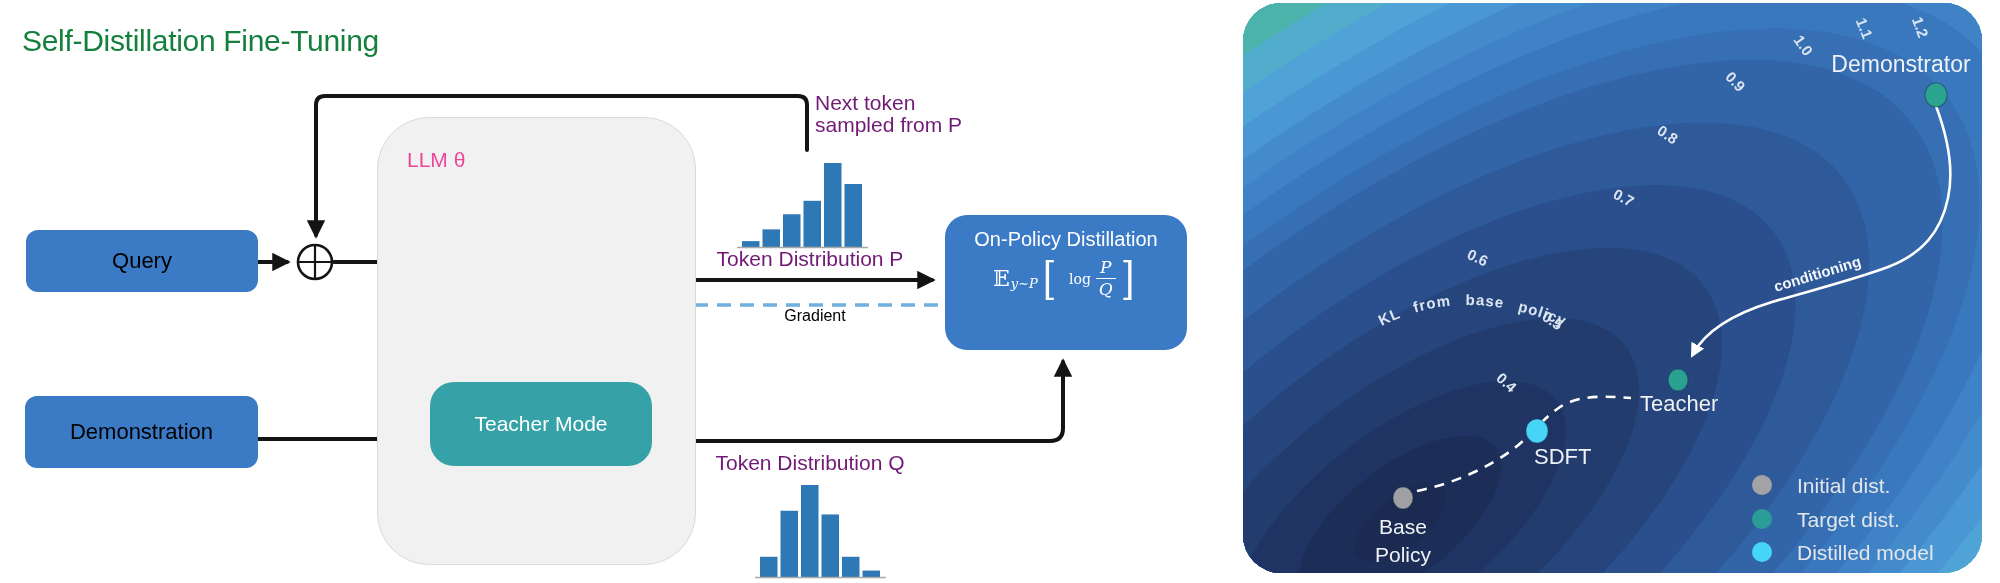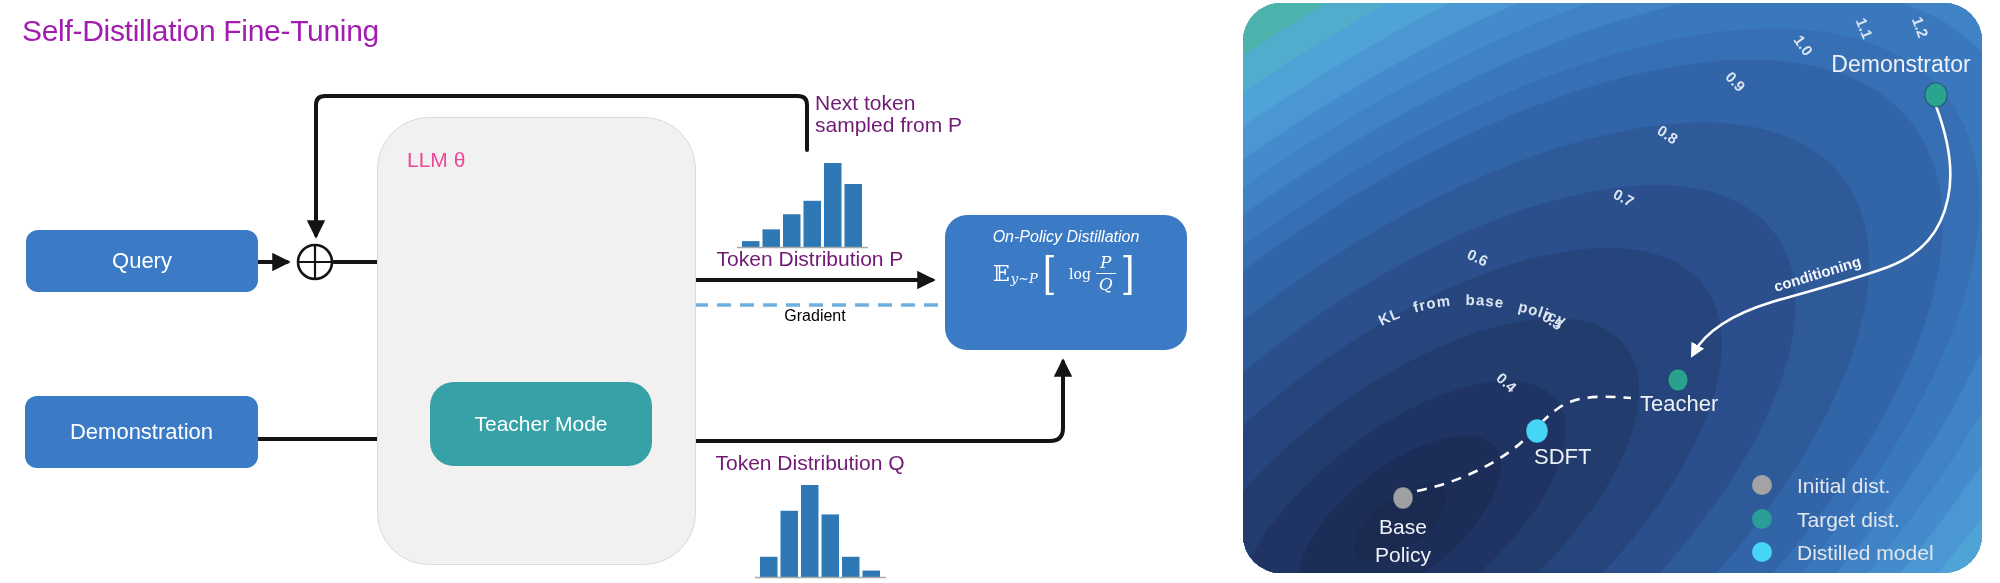--- a/index.html
+++ b/index.html
@@ -1,33 +1,33 @@
 <!DOCTYPE html>
 <html><head>
 <meta charset="utf-8">
 <style>
   html,body{margin:0;padding:0;background:#fff;}
   #canvas{position:relative;width:2000px;height:583px;background:#ffffff;overflow:hidden;
           font-family:"Liberation Sans",sans-serif;}
   .abs{position:absolute;}
-  #title{left:22px;top:14px;font-size:30px;font-weight:500;color:#a21caf;letter-spacing:-0.3px;}
-  .bluebox{background:#3b7ac5;color:#ffffff;border-radius:12px;display:flex;align-items:center;
+  #title{left:22px;top:24px;font-size:30px;font-weight:500;color:#15803d;letter-spacing:-0.3px;}
+  .bluebox{background:#3b7ac5;color:#000000;border-radius:12px;display:flex;align-items:center;
            justify-content:center;font-size:22px;}
   .tealbox{background:#36a1a6;color:#fff;border-radius:24px;display:flex;align-items:center;
            justify-content:center;font-size:21px;}
   #query{left:26px;top:230px;width:232px;height:62px;}
   #demonstration{left:25px;top:396px;width:233px;height:72px;}
   #llm{left:377px;top:117px;width:317px;height:446px;background:#f1f1f2;
        border:1.5px solid #dadadc;border-radius:52px;}
   #llm-label{left:407px;top:148px;font-size:21px;color:#ec4899;}
   #student{left:430px;top:222px;width:222px;height:118px;}
   #teacher{left:430px;top:382px;width:222px;height:84px;}
   #onpolicy{left:945px;top:215px;width:242px;height:135px;background:#3b7ac5;border-radius:22px;
             color:#fff;display:flex;flex-direction:column;align-items:center;padding-top:13px;box-sizing:border-box;}
-  #onpolicy .op-title{font-size:16px;font-style:italic;}
+  #onpolicy .op-title{font-size:20px;}
   .formula{margin-top:8px;display:flex;align-items:center;font-family:"DejaVu Serif",serif;
            font-style:italic;font-size:21px;color:#fff;}
   .formula .bb{font-style:normal;font-size:22px;}
   .formula sub{font-size:13px;margin-left:1px;margin-top:10px;text-align:center;}
   .formula .brk{font-style:normal;font-weight:300;font-size:44px;line-height:0;margin:0 3px;
                 transform:scaleX(.8);display:inline-block;}
   .formula .lg{margin:0 2px 0 8px;font-style:normal;font-size:14px;}
   .frac{display:inline-flex;flex-direction:column;align-items:center;line-height:1;margin-left:3px;}
   .frac .num{font-size:17px;padding:0 3px 2px;}
   .frac .den{font-size:17px;border-top:1.6px solid #fff;padding:2px 3px 0;}

